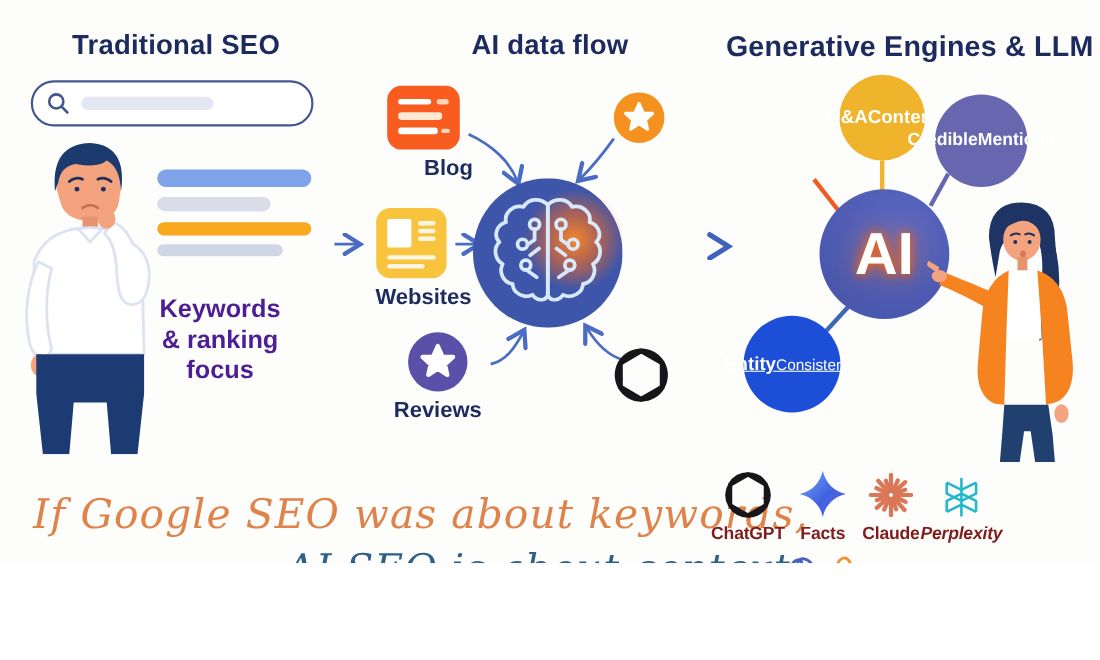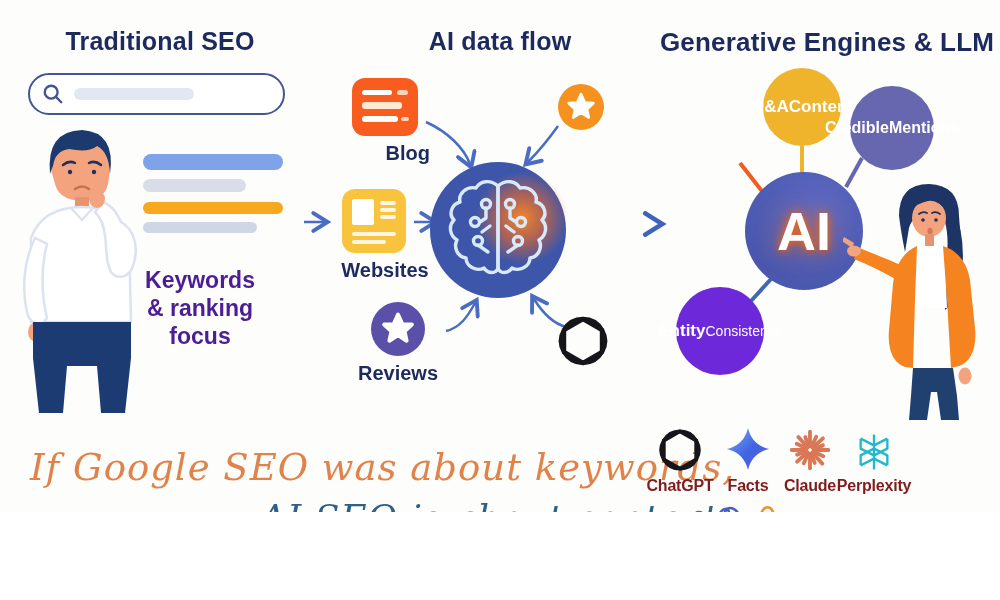--- a/index.html
+++ b/index.html
@@ -46,40 +46,40 @@
 
   .brainwrap { position:absolute; left:430px; top:162px; width:136px; height:136px; }
 
   
   .gcircle { position:absolute; border-radius:50%; color:#fff; display:flex; flex-direction:row;
     align-items:center; justify-content:center; text-align:center; line-height:1.15; }
   .gcircle span { display:block; }
   .c-structured { left:662px; top:87px;  width:92px; height:92px; background:#f15b22; font-size:17px; font-weight:bold; }
   .c-qa         { left:763px; top:68px;  width:78px; height:78px; background:#f0b42c; font-size:17px; font-weight:bold; }
   .c-credible   { left:850px; top:86px;  width:84px; height:84px; background:#6667ae; font-size:16px; font-weight:bold; }
-  .c-entity     { left:676px; top:287px; width:88px; height:88px; background:#6d28d9; }
+  .c-entity     { left:676px; top:287px; width:88px; height:88px; background:#1d4ed8;text-decoration:underline; }
   .c-entity .l1 { font-size:17px; font-weight:bold; }
   .c-entity .l2 { font-size:14px; font-weight:normal; }
   .c-ai { left:745px; top:172px; width:118px; height:118px;
     background:radial-gradient(circle at 62% 32%, #5d6ac4, #4a58ae 70%);
     font-size:54px; font-weight:bold;
     text-shadow:0 0 10px rgba(255,110,20,.95), 0 0 26px rgba(255,110,20,.75), 0 2px 5px rgba(200,60,0,.5); }
 
   
   .script { position:absolute; font-family:"DejaVu Serif", serif; font-style:italic; letter-spacing:1px; white-space:nowrap; }
   #script1 { left:30px;  top:446px; font-size:37px; color:#e0834a; }
   #script2 { left:260px; top:497px; font-size:36px; color:#2f6087; }
 
   .llm { position:absolute; width:84px; text-align:center; }
   .llm .logo { height:50px; display:flex; align-items:flex-end; justify-content:center; }
   .llm .name { margin-top:4px; font-size:16px; font-weight:bold; color:#7f1d1d; letter-spacing:-.2px; }
   #llm-chatgpt    { left:638px; top:423px; }
   #llm-gemini     { left:706px; top:423px; }
   #llm-claude     { left:768px; top:423px; }
-  #llm-perplexity { left:832px; top:423px; }
+  #llm-perplexity { left:832px; top:423px;font-style:italic; }
 
   svg { display:block; }
   .abs { position:absolute; }
 </style>
 </head>
 <body>
 
 <div class="canvas">
 
   <div class="title" id="t1">Traditional SEO</div>

